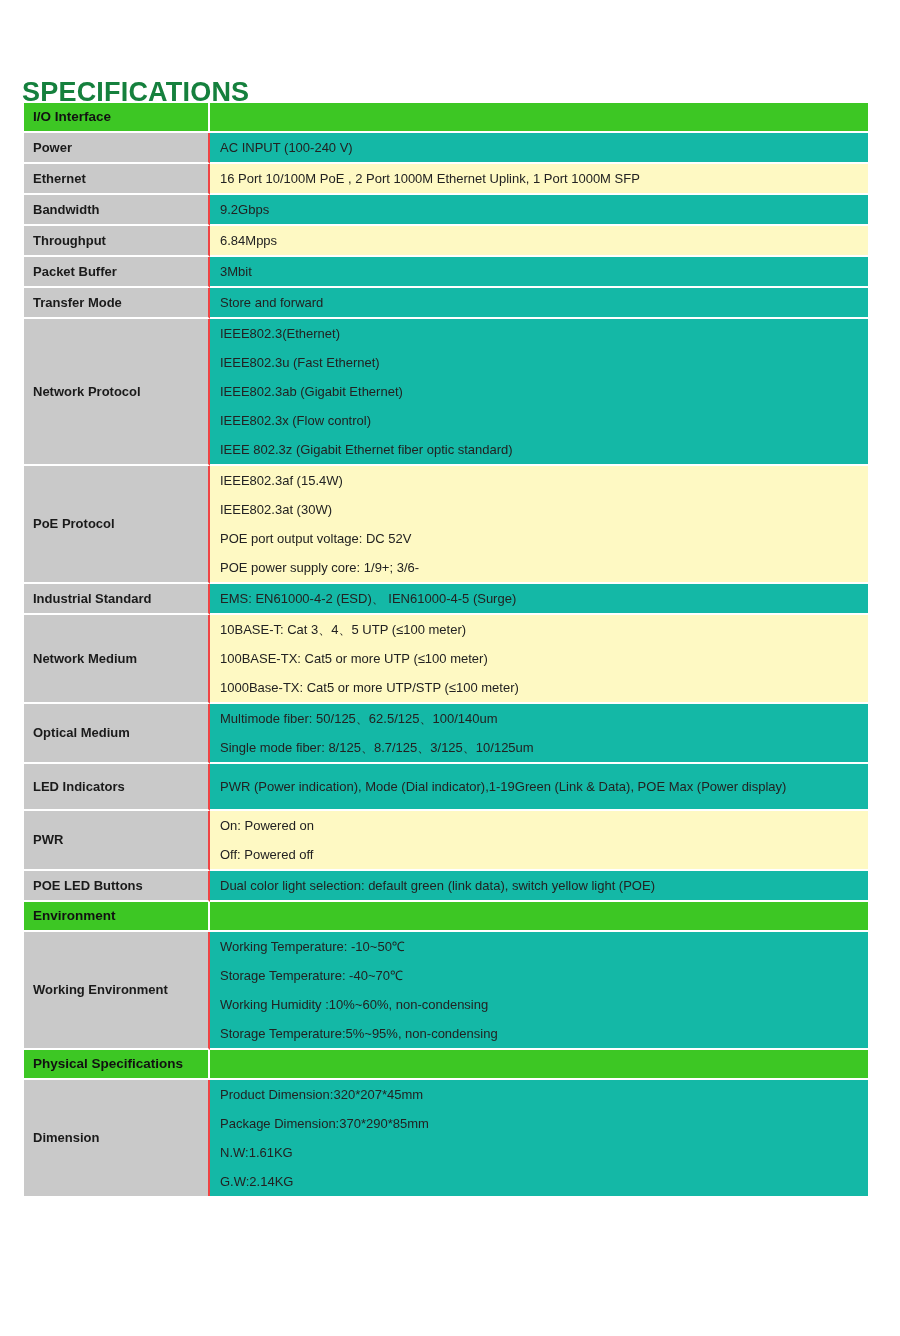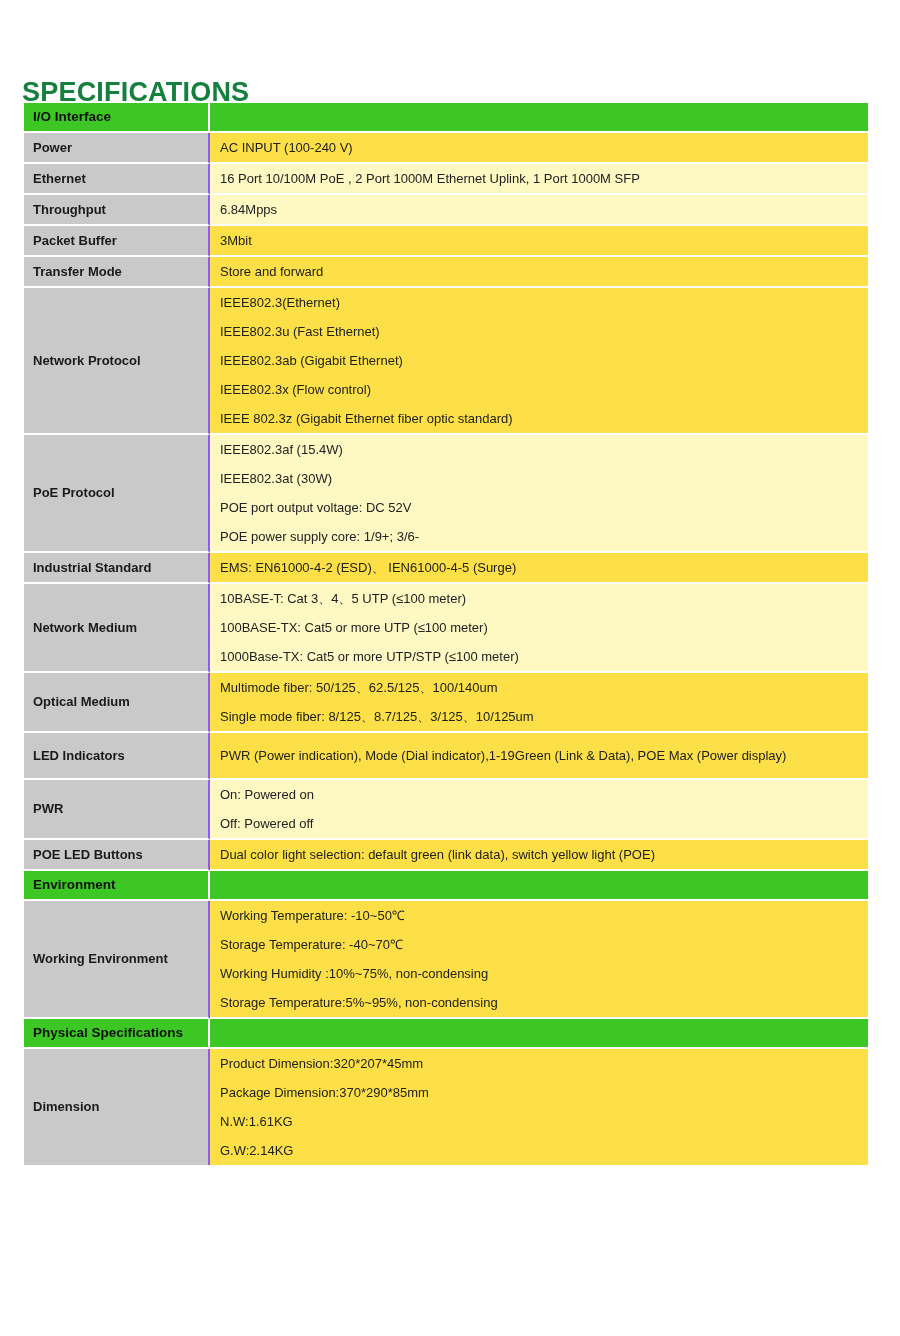--- a/index.html
+++ b/index.html
@@ -63,32 +63,32 @@
     font-weight: bold;
     color: #111111;
     padding: 0 0 0 9px;
     line-height: 28px;
     white-space: nowrap;
   }
 
   
   tr.data-row td.lbl {
     background: #c9c9c9;
-    border-right: 2px solid #8b5cf6;
+    border-right: 2px solid #ef4444;
   }
   tr.data-row td.lbl .lbl-text {
     display: block;
     font-size: 13px;
     font-weight: bold;
     color: #1a1a1a;
     padding: 0 6px 0 9px;
     line-height: 1.35;
   }
   tr.data-row td.val {
-    background: #fde047;
+    background: #14b8a6;
   }
   tr.data-row.alt td.val {
     background: #fef9c3;
   }
   td.val .val-lines {
     display: block;
     padding: 0 8px 0 10px;
   }
   td.val .val-line {
     display: block;
@@ -139,20 +139,30 @@
         <tr class="data-row h1 alt">
           <td class="lbl">
             <span class="lbl-text">Ethernet</span>
           </td>
           <td class="val">
             <span class="val-lines">
               <span class="val-line">16 Port 10/100M PoE , 2 Port 1000M Ethernet Uplink, 1 Port 1000M SFP</span>
             </span>
           </td>
         </tr>
+        <tr class="data-row h1">
+          <td class="lbl">
+            <span class="lbl-text">Bandwidth</span>
+          </td>
+          <td class="val">
+            <span class="val-lines">
+              <span class="val-line">9.2Gbps</span>
+            </span>
+          </td>
+        </tr>
         <tr class="data-row h1 alt">
           <td class="lbl">
             <span class="lbl-text">Throughput</span>
           </td>
           <td class="val">
             <span class="val-lines">
               <span class="val-line">6.84Mpps</span>
             </span>
           </td>
         </tr>
@@ -274,21 +284,21 @@
           <td class="val"></td>
         </tr>
         <tr class="data-row h4">
           <td class="lbl">
             <span class="lbl-text">Working Environment</span>
           </td>
           <td class="val">
             <span class="val-lines">
               <span class="val-line">Working Temperature: -10~50℃</span>
               <span class="val-line">Storage Temperature: -40~70℃</span>
-              <span class="val-line">Working Humidity :10%~75%, non-condensing</span>
+              <span class="val-line">Working Humidity :10%~60%, non-condensing</span>
               <span class="val-line">Storage Temperature:5%~95%, non-condensing</span>
             </span>
           </td>
         </tr>
         <tr class="section-row">
           <td class="lbl">
             <span class="section-text">Physical Specifications</span>
           </td>
           <td class="val"></td>
         </tr>

